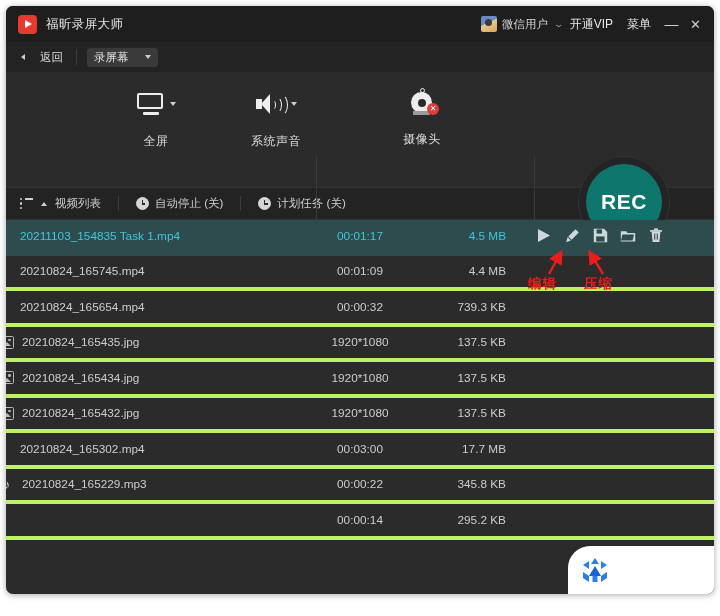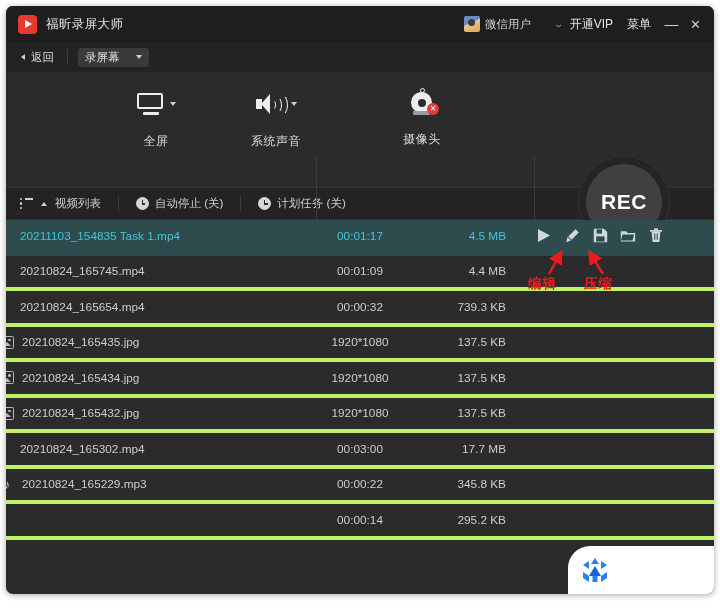--- a/index.html
+++ b/index.html
@@ -56,21 +56,21 @@
     white-space: nowrap;
   }
   .title-right {
     margin-left: auto;
     display: flex;
     align-items: center;
     gap: 0px;
   }
   .user-chip {
     display: flex; align-items: center; gap: 5px;
-    margin-right: 21px;
+    margin-right: 4px;
   }
   .avatar {
     width: 16px; height: 16px;
     border-radius: 2px;
     background: linear-gradient(155deg,#6a8cc4 0%, #6a8cc4 42%, #e8c98a 43%, #d9a75e 100%);
     position: relative;
     overflow: hidden;
     flex: 0 0 auto;
   }
   .avatar:after {
@@ -117,21 +117,21 @@
   
   .toptoolbar {
     height: 30px;
     background: #232323;
     display: flex;
     align-items: center;
     padding-left: 12px;
     box-sizing: border-box;
   }
   .back-btn {
-    display: flex; align-items: center; gap: 6px;
+    display: flex; align-items: center; gap: 15px;
     color: #dcdcdc;
     font-size: 11.5px;
     padding: 2px 3px;
   }
   .back-caret {
     width: 0; height: 0;
     border-right: 4.5px solid #cfcfcf;
     border-top: 3.5px solid transparent;
     border-bottom: 3.5px solid transparent;
   }
@@ -279,21 +279,21 @@
     left: 572px; top: 84px;
     width: 92px; height: 92px;
     border-radius: 50%;
     background: #242424;
     display: flex; align-items: center; justify-content: center;
     box-shadow: 0 0 0 1px #333 inset;
   }
   .rec-btn {
     width: 76px; height: 76px;
     border-radius: 50%;
-    background: #404040;
+    background: #0f766e;
     color: #ffffff;
     font-size: 21px;
     font-weight: bold;
     letter-spacing: 0.6px;
     display: flex; align-items: center; justify-content: center;
   }
 
   
   .subtoolbar {
     height: 33px;

